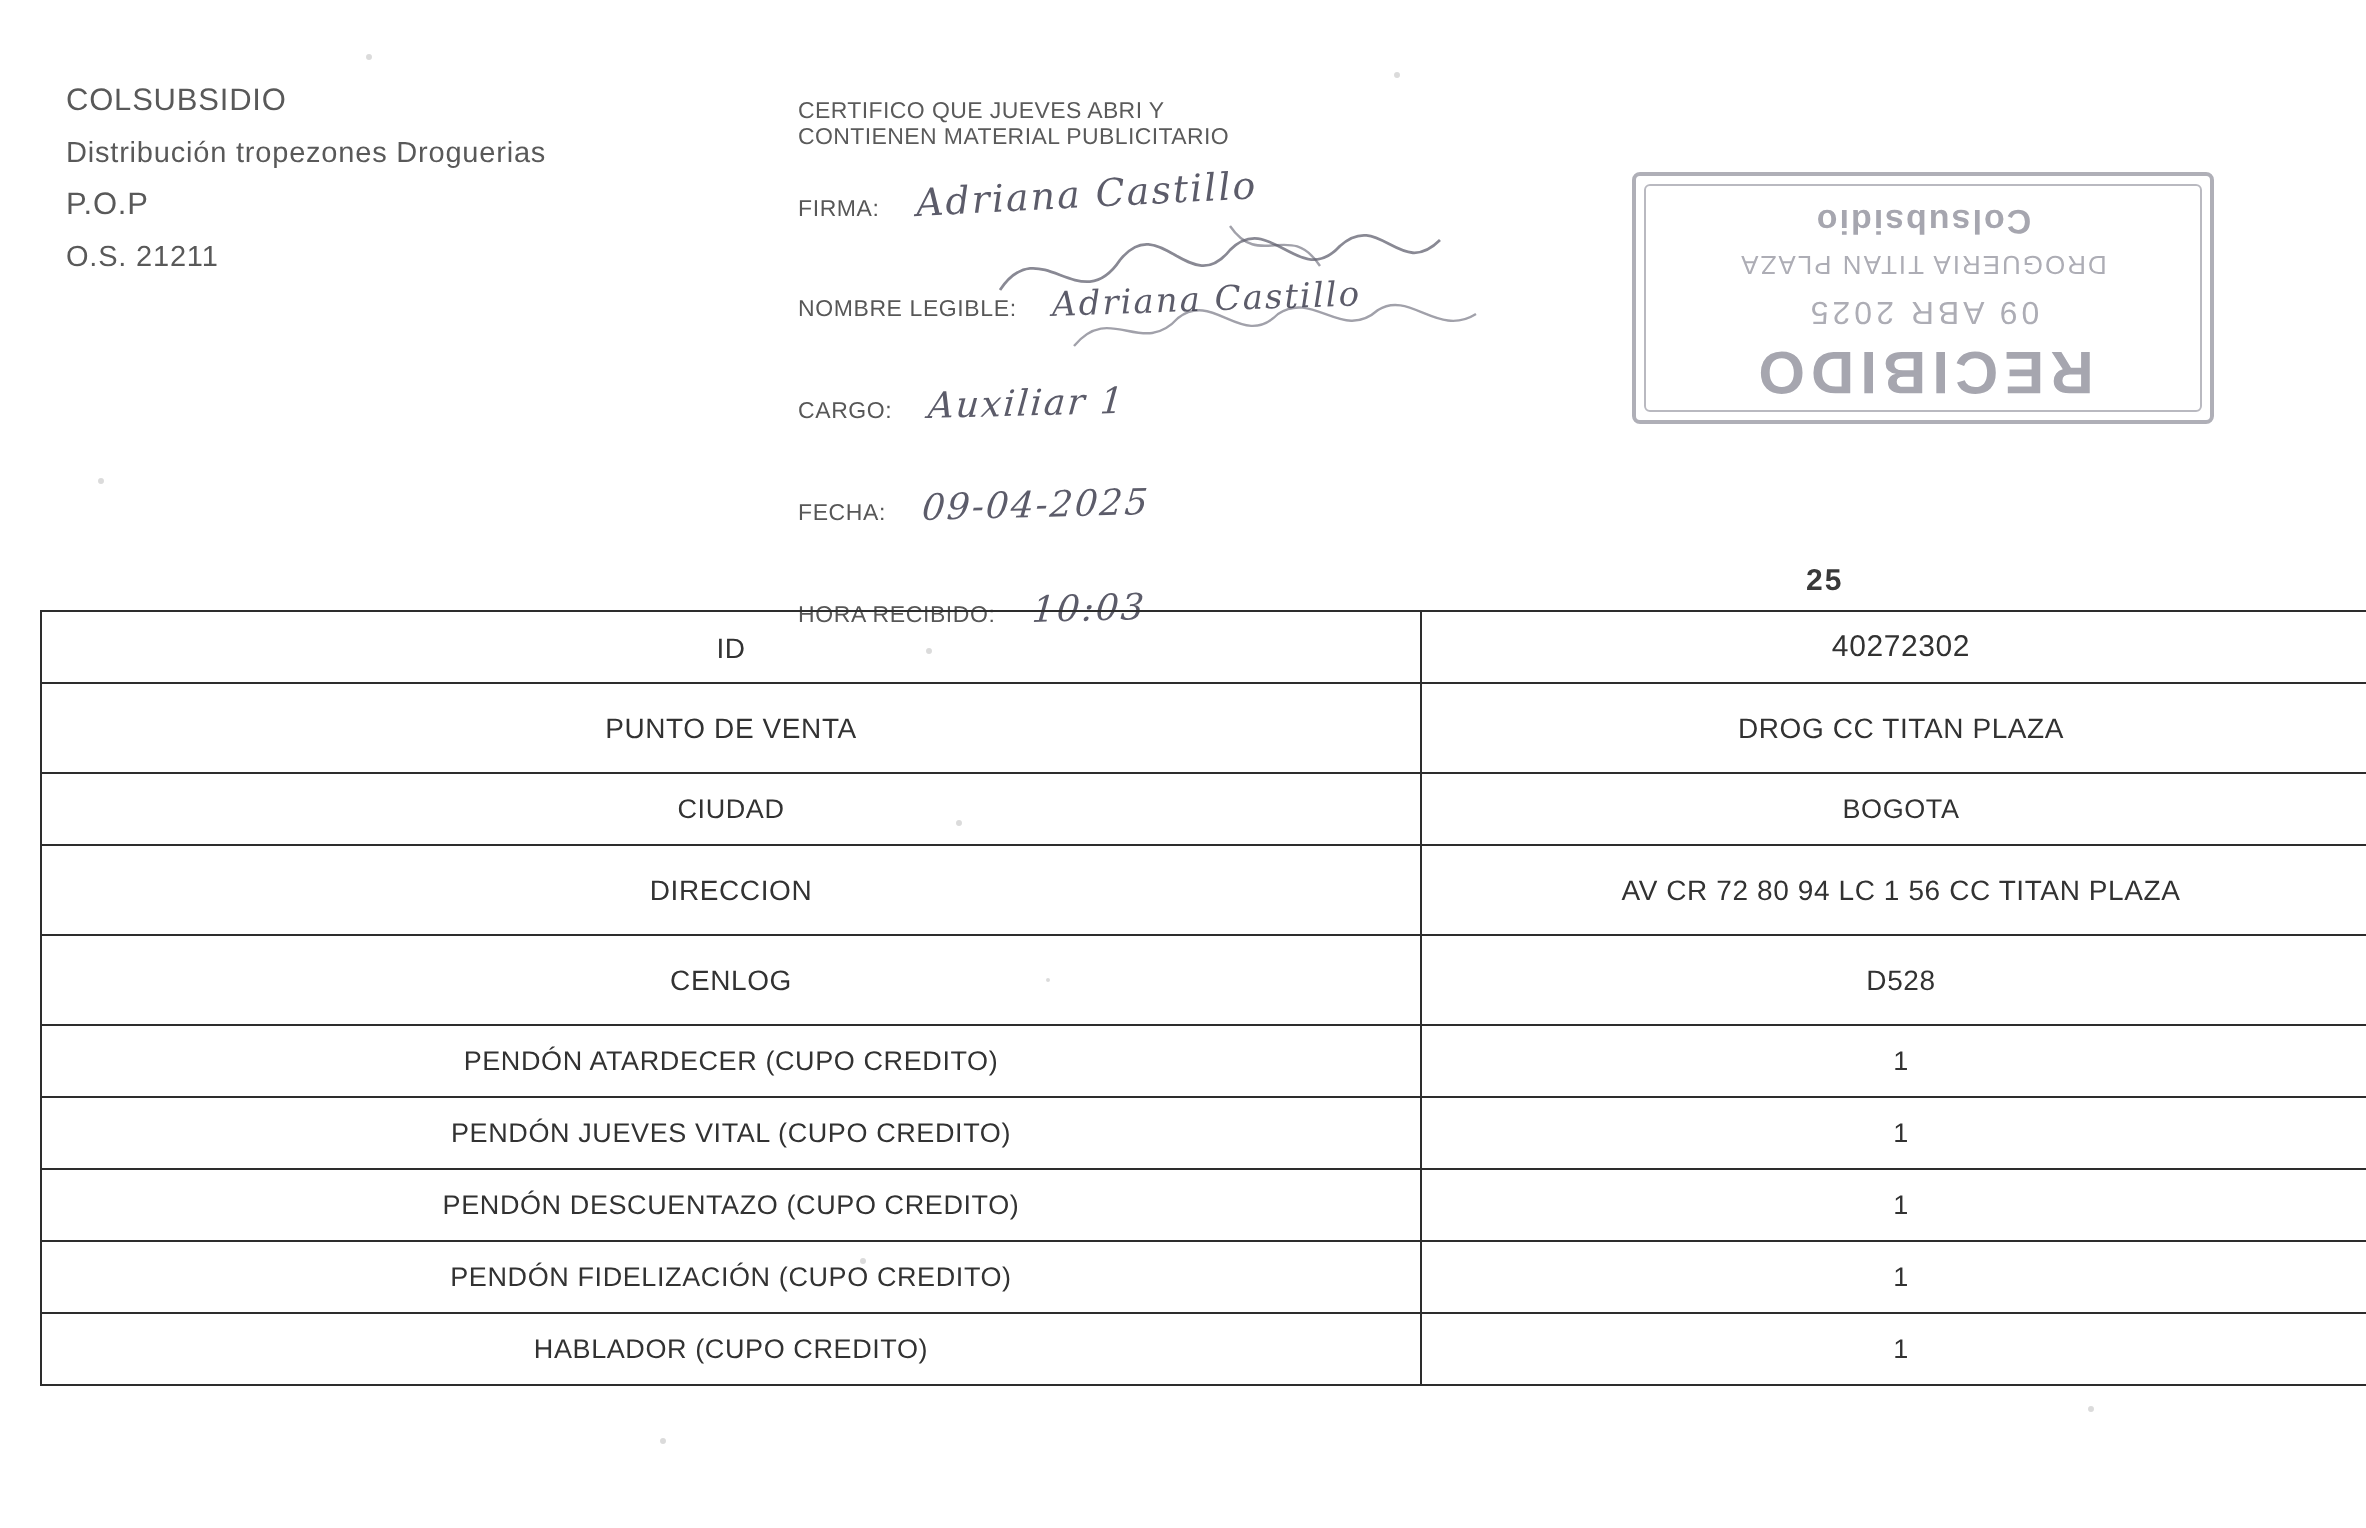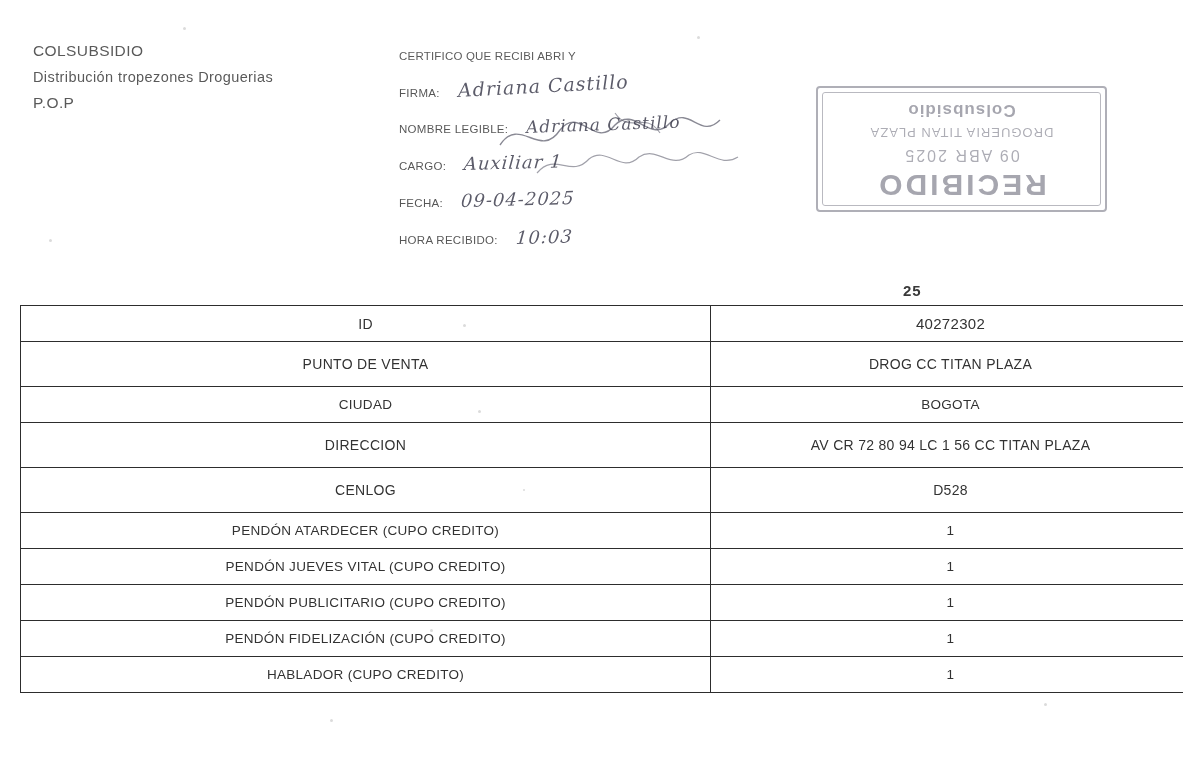--- a/index.html
+++ b/index.html
@@ -53,21 +53,21 @@
     font-size: 11.5px;
     letter-spacing: .2px;
     color: #4a4a4a;
     line-height: 12.6px;
     white-space: nowrap;
     opacity: .9;
   }
   .field-row {
     display: flex;
     align-items: baseline;
-    margin-top: 16px;
+    margin-top: 30px;
     white-space: nowrap;
   }
   .field-label {
     font-size: 11.5px;
     letter-spacing: .3px;
     color: #4a4a4a;
     opacity: .92;
   }
   .field-hand {
     font-family: "DejaVu Serif", serif;
@@ -202,24 +202,26 @@
 <div class="speck" style="left:478px;top:410px;width:3px;height:3px;"></div>
 <div class="speck" style="left:430px;top:629px;width:3px;height:3px;"></div>
 <div class="speck" style="left:330px;top:719px;width:3px;height:3px;"></div>
 <div class="speck" style="left:1044px;top:703px;width:3px;height:3px;"></div>
 <div class="speck" style="left:523px;top:489px;width:2px;height:2px;"></div>
 
 <div id="header-left">
   <div class="hl">COLSUBSIDIO</div>
   <div class="hl small">Distribución tropezones Droguerias</div>
   <div class="hl">P.O.P</div>
+  <div class="hl small">O.S. 21211</div>
 </div>
 
 <div id="cert-block">
-  <div class="cert-line">CERTIFICO QUE RECIBI ABRI Y</div>
+  <div class="cert-line">CERTIFICO QUE JUEVES ABRI Y</div>
+  <div class="cert-line">CONTIENEN MATERIAL PUBLICITARIO</div>
 
   <div class="field-row" id="row-firma">
     <span class="field-label">FIRMA:</span>
     <span class="field-hand">Adriana Castillo</span>
   </div>
 
   <div class="field-row">
     <span class="field-label">NOMBRE LEGIBLE:</span>
     <span class="field-hand h2">Adriana Castillo</span>
   </div>
@@ -283,21 +285,21 @@
     </tr>
     <tr>
       <td class="col-label">PENDÓN ATARDECER (CUPO CREDITO)</td>
       <td class="col-value">1</td>
     </tr>
     <tr>
       <td class="col-label">PENDÓN JUEVES VITAL (CUPO CREDITO)</td>
       <td class="col-value">1</td>
     </tr>
     <tr>
-      <td class="col-label">PENDÓN PUBLICITARIO (CUPO CREDITO)</td>
+      <td class="col-label">PENDÓN DESCUENTAZO (CUPO CREDITO)</td>
       <td class="col-value">1</td>
     </tr>
     <tr>
       <td class="col-label">PENDÓN FIDELIZACIÓN (CUPO CREDITO)</td>
       <td class="col-value">1</td>
     </tr>
     <tr>
       <td class="col-label">HABLADOR (CUPO CREDITO)</td>
       <td class="col-value">1</td>
     </tr>

